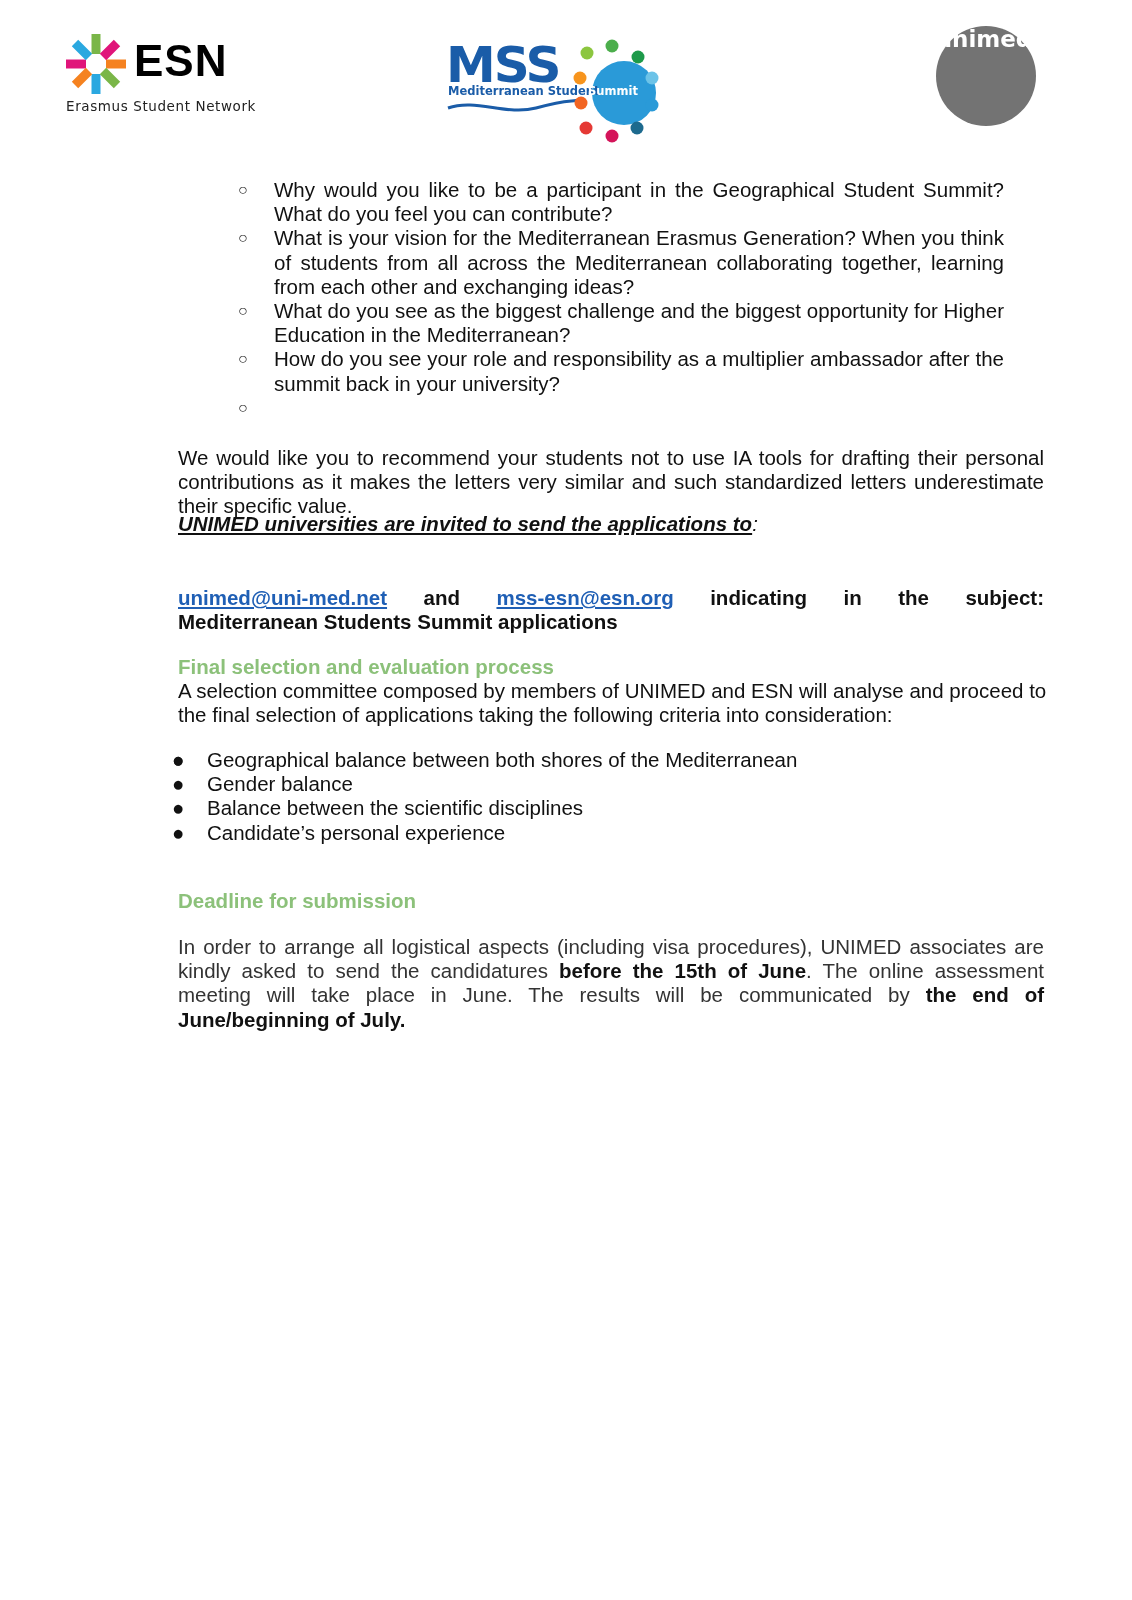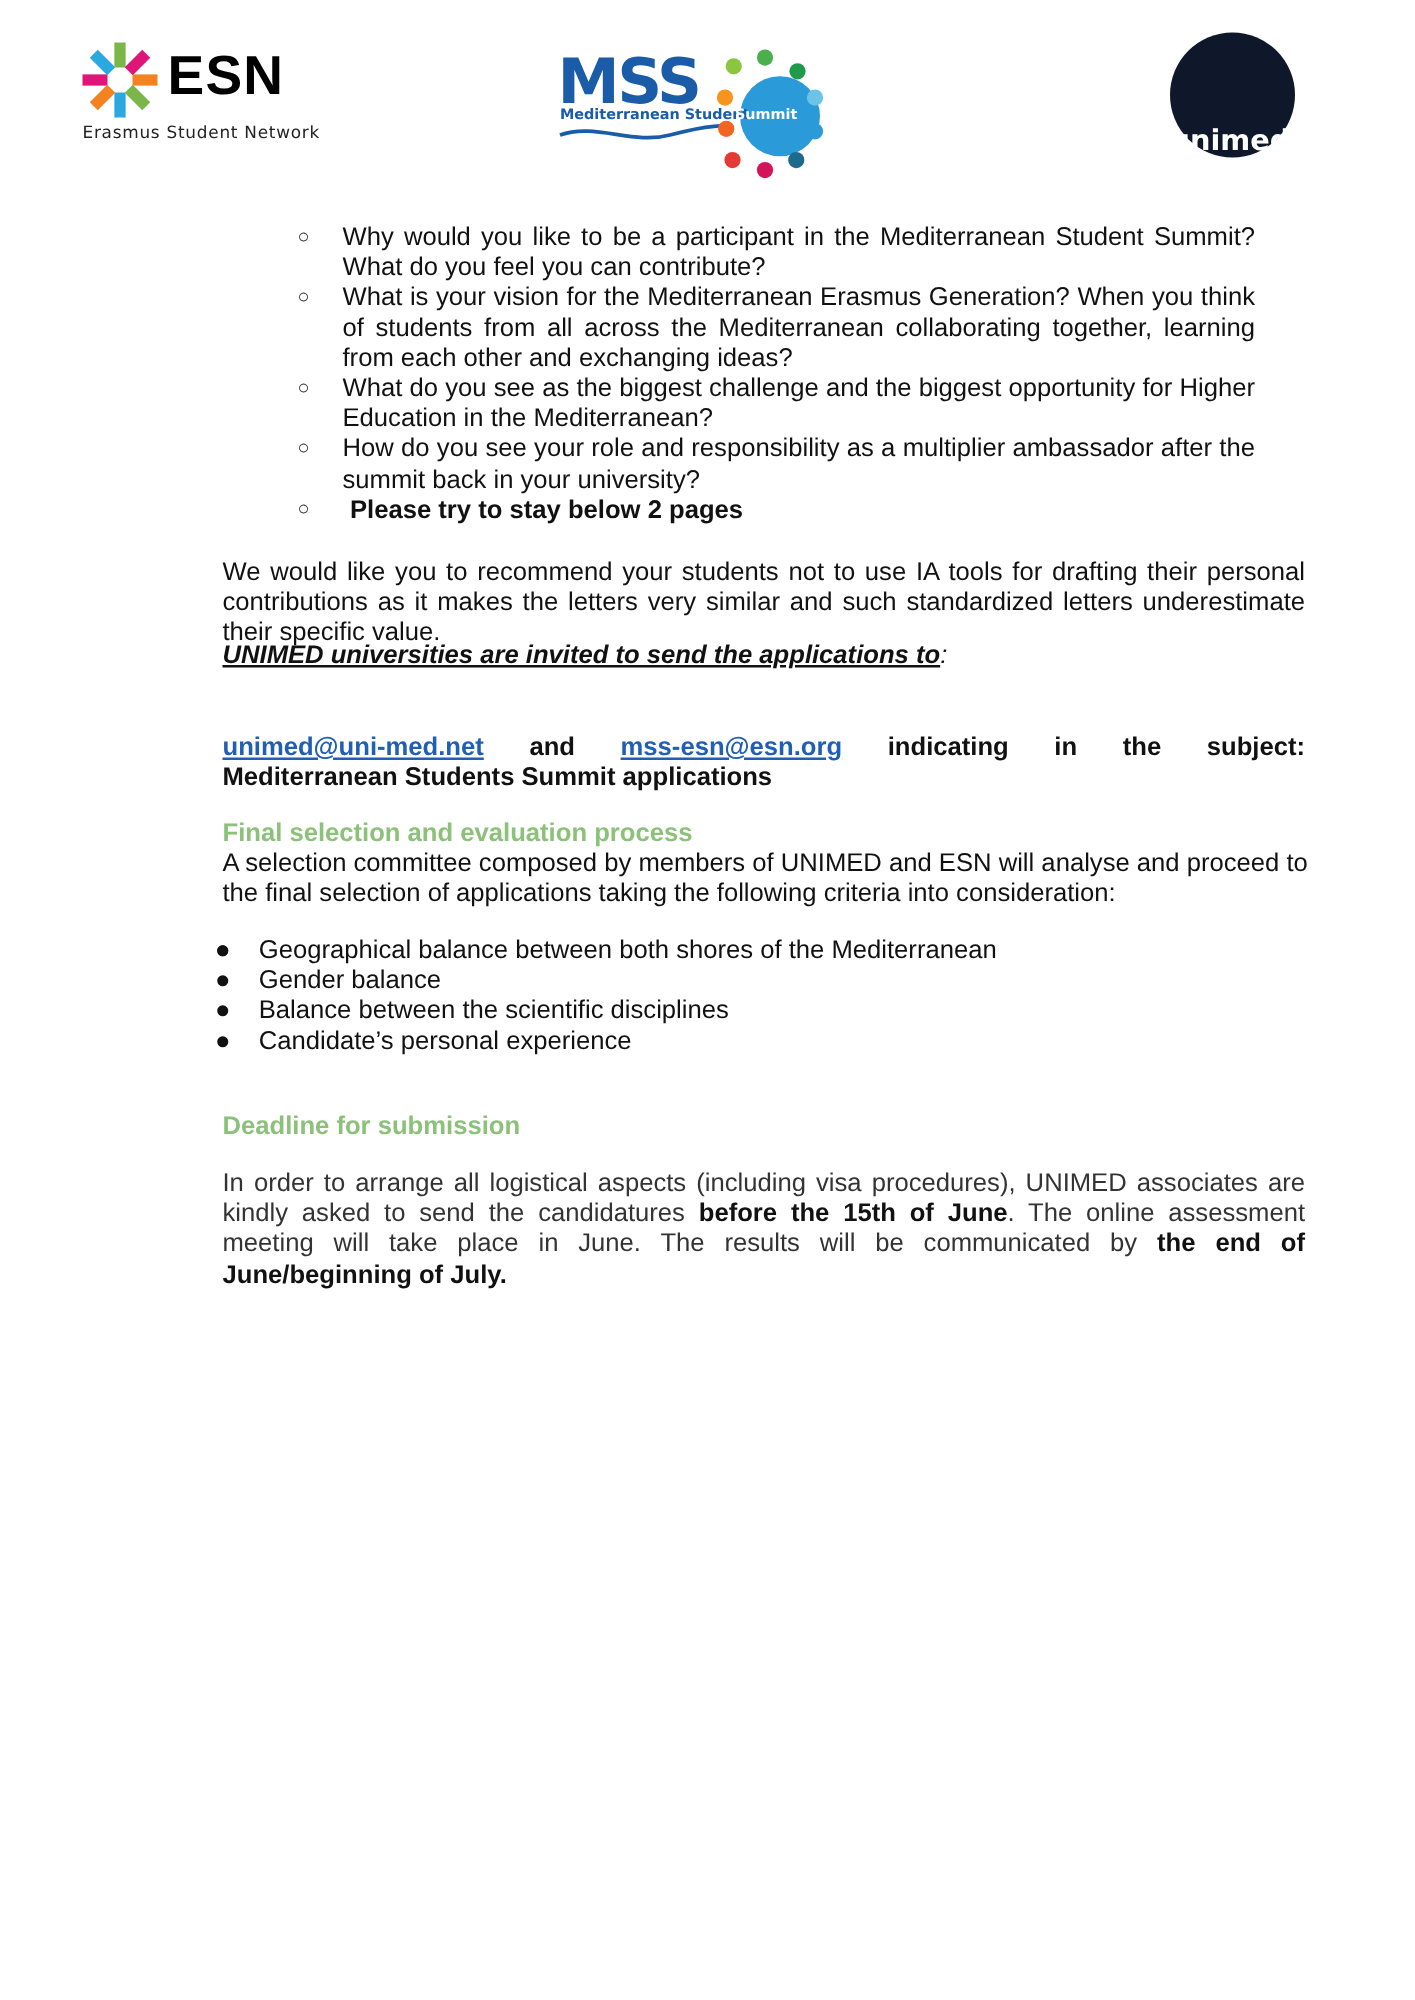--- a/index.html
+++ b/index.html
@@ -8,21 +8,21 @@
   .logo { position:absolute; }
   #esn-logo { left:64px; top:32px; width:200px; height:85px; }
   #esn-logo .wordmark { position:absolute; left:70px; top:-6px; font-family:Liberation Sans, sans-serif;
      font-size:44px; font-weight:bold; letter-spacing:1px; color:#000; line-height:70px; }
   #esn-logo .tagline { position:absolute; left:2px; top:66px; font-family:"DejaVu Sans", sans-serif;
      font-size:13.5px; letter-spacing:0.6px; color:#222; white-space:nowrap;text-align:right; }
   #esn-logo svg.star { position:absolute; left:0; top:0; }
   #mss-logo { left:446px; top:36px; width:230px; height:112px; }
   #mss-logo svg { position:absolute; left:0; top:0; }
   #unimed-logo { left:936px; top:26px; width:100px; height:100px; border-radius:50%;
-     background:#0f172a; display:flex; align-items:flex-end; justify-content:center; }
+     background:#737373; display:flex; align-items:flex-start; justify-content:center; }
   #unimed-logo span { color:#fff; font-family:"DejaVu Sans", sans-serif; font-weight:bold; font-size:23px;
      margin-left:-4px; }
 
   .text { position:absolute; font-size:20.5px; line-height:24.2px; color:#111;margin-left:40px; }
   .justify { text-align:justify; text-align-last:left; }
   .q-list { left:234px; top:178px; width:770px; margin:0; padding:0; list-style:none; }
   .q-list li { position:relative; padding-left:40px; text-align:justify; text-align-last:left; }
   .q-list li .bullet { position:absolute; left:4px; top:0; font-size:16px; color:#333; }
   .q-list li.bold-item span.txt { font-weight:bold; padding-left:6px; }
 
@@ -82,25 +82,25 @@
         <circle cx="134" cy="42" r="6.5" fill="#f7941d"></circle>
       </g>
   </svg>
 </div>
 
 <div class="logo" id="unimed-logo">
   <span>unimed</span>
 </div>
 
 <ul class="text q-list">
-  <li><span class="bullet">○</span><span class="txt">Why would you like to be a participant in the Mediterranean Student Summit? What do you feel you can contribute?</span></li>
+  <li><span class="bullet">○</span><span class="txt">Why would you like to be a participant in the Geographical Student Summit? What do you feel you can contribute?</span></li>
   <li><span class="bullet">○</span><span class="txt">What is your vision for the Mediterranean Erasmus Generation? When you think of students from all across the Mediterranean collaborating together, learning from each other and exchanging ideas?</span></li>
   <li><span class="bullet">○</span><span class="txt">What do you see as the biggest challenge and the biggest opportunity for Higher Education in the Mediterranean?</span></li>
   <li><span class="bullet">○</span><span class="txt">How do you see your role and responsibility as a multiplier ambassador after the summit back in your university?</span></li>
-  <li class="bold-item"><span class="bullet">○</span><span class="txt">Please try to stay below 2 pages</span></li>
+  <li class="bold-item"><span class="bullet">○</span></li>
 </ul>
 
 <div class="text justify" id="ia-paragraph">We would like you to recommend your students not to use IA tools for drafting their personal contributions as it makes the letters very similar and such standardized letters underestimate their specific value.</div>
 
 <div class="text" id="invite-heading"><span class="u">UNIMED universities are invited to send the applications to</span><span style="font-weight:normal">:</span></div>
 
 <div class="text justify" id="emails-paragraph">
   <a href="#">unimed@uni-med.net</a>
   <span>and</span>
   <a href="#">mss-esn@esn.org</a>

